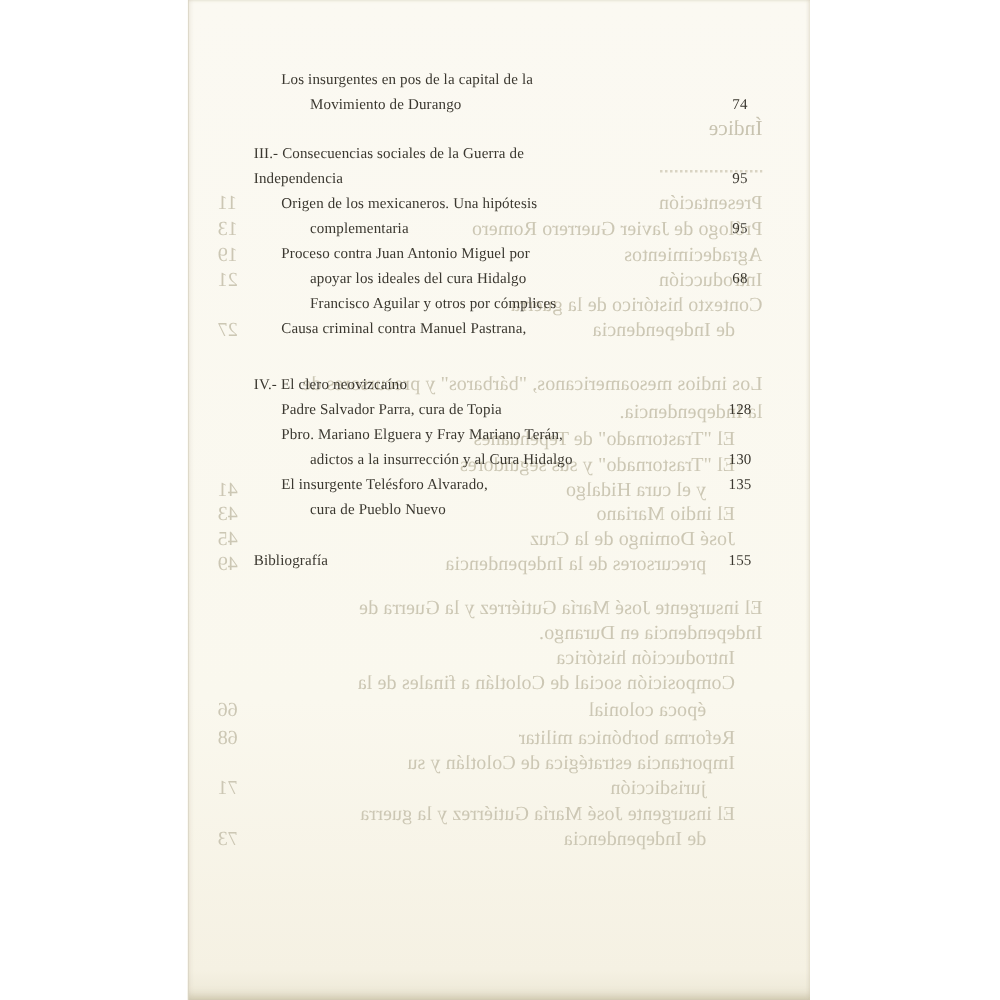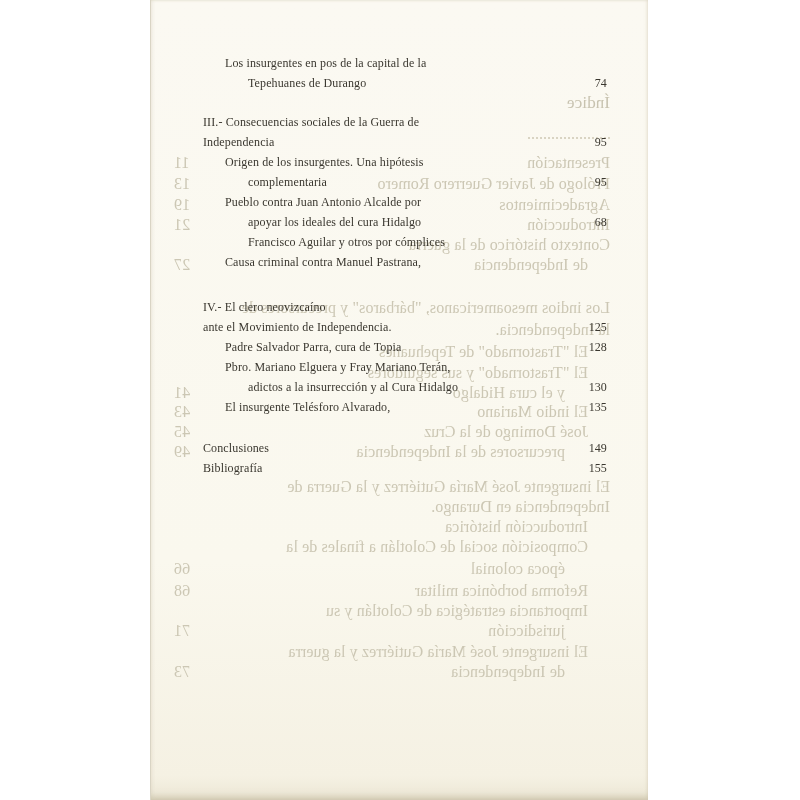--- a/index.html
+++ b/index.html
@@ -31,21 +31,21 @@
   .grule{display:inline-block;width:82px;height:0;border-top:2px dotted #d9d4c3;vertical-align:middle;}
   
   .content{
     position:absolute;left:53px;right:41px;top:53px;
     font-family:"Liberation Serif","DejaVu Serif",serif;
     font-size:12px;line-height:20px;
     color:#3a372f;letter-spacing:.12px;
   }
   .row{display:flex;align-items:baseline;white-space:nowrap;}
   .row .t{flex:1 1 auto;overflow:hidden;}
-  .row .n{flex:0 0 auto;min-width:30px;text-align:right;}
+  .row .n{flex:0 0 auto;min-width:30px;text-align:center;}
   .ind1{padding-left:22px;}
   .ind2{padding-left:45px;}
 </style>
 </head>
 <body>
 
 <div class="photo">
   <div class="page">
     <div class="ghosts" id="ghosts">
         <div class="grow" style="top: 93px;">
@@ -153,43 +153,43 @@
           <span class="gn">73</span>
         </div>
       </div>
     <div class="content" id="toc">
         <div style="margin-top: 0px;">
           <div class="row">
             <span class="t ind1">Los insurgentes en pos de la capital de la</span>
             <span class="n"></span>
           </div>
           <div class="row">
-            <span class="t ind2">Tepehuanes de Durango</span>
+            <span class="t ind2">Movimiento de Durango</span>
             <span class="n">74</span>
           </div>
         </div>
         <div style="margin-top: 19px;">
           <div class="row">
             <span class="t">III.- Consecuencias sociales de la Guerra de</span>
             <span class="n"></span>
           </div>
           <div class="row">
             <span class="t">Independencia</span>
             <span class="n">95</span>
           </div>
           <div class="row">
-            <span class="t ind1">Origen de los insurgentes. Una hipótesis</span>
+            <span class="t ind1">Origen de los mexicaneros. Una hipótesis</span>
             <span class="n"></span>
           </div>
           <div class="row">
             <span class="t ind2">complementaria</span>
             <span class="n">95</span>
           </div>
           <div class="row">
-            <span class="t ind1">Pueblo contra Juan Antonio Alcalde por</span>
+            <span class="t ind1">Proceso contra Juan Antonio Miguel por</span>
             <span class="n"></span>
           </div>
           <div class="row">
             <span class="t ind2">apoyar los ideales del cura Hidalgo</span>
             <span class="n">68</span>
           </div>
           <div class="row">
             <span class="t ind2">Francisco Aguilar y otros por cómplices</span>
             <span class="n"></span>
           </div>
@@ -197,45 +197,41 @@
             <span class="t ind1">Causa criminal contra Manuel Pastrana,</span>
             <span class="n"></span>
           </div>
         </div>
         <div style="margin-top: 25px;">
           <div class="row">
             <span class="t">IV.- El clero neovizcaíno</span>
             <span class="n"></span>
           </div>
           <div class="row">
-            <span class="t">ante el Movimiento de Independencia.</span>
-            <span class="n">125</span>
-          </div>
-          <div class="row">
             <span class="t ind1">Padre Salvador Parra, cura de Topia</span>
             <span class="n">128</span>
           </div>
           <div class="row">
             <span class="t ind1">Pbro. Mariano Elguera y Fray Mariano Terán,</span>
             <span class="n"></span>
           </div>
           <div class="row">
             <span class="t ind2">adictos a la insurrección y al Cura Hidalgo</span>
             <span class="n">130</span>
           </div>
           <div class="row">
             <span class="t ind1">El insurgente Telésforo Alvarado,</span>
             <span class="n">135</span>
           </div>
+          <div class="row">
+            <span class="t ind2">cura de Pueblo Nuevo</span>
+            <span class="n"></span>
+          </div>
         </div>
         <div style="margin-top: 21px;">
-          <div class="row">
-            <span class="t">Conclusiones</span>
-            <span class="n">149</span>
-          </div>
           <div class="row">
             <span class="t">Bibliografía</span>
             <span class="n">155</span>
           </div>
         </div>
       </div>
   </div>
 </div>
 
 </body></html>

